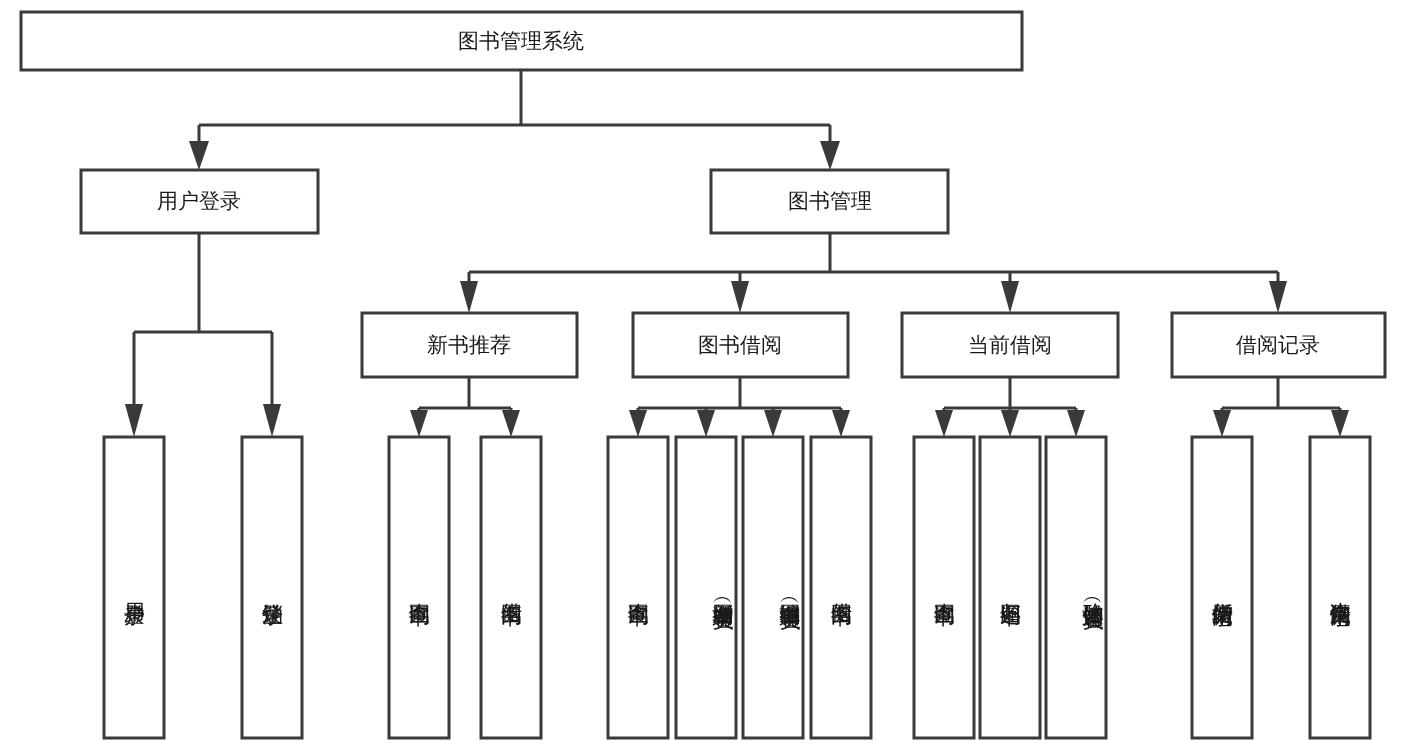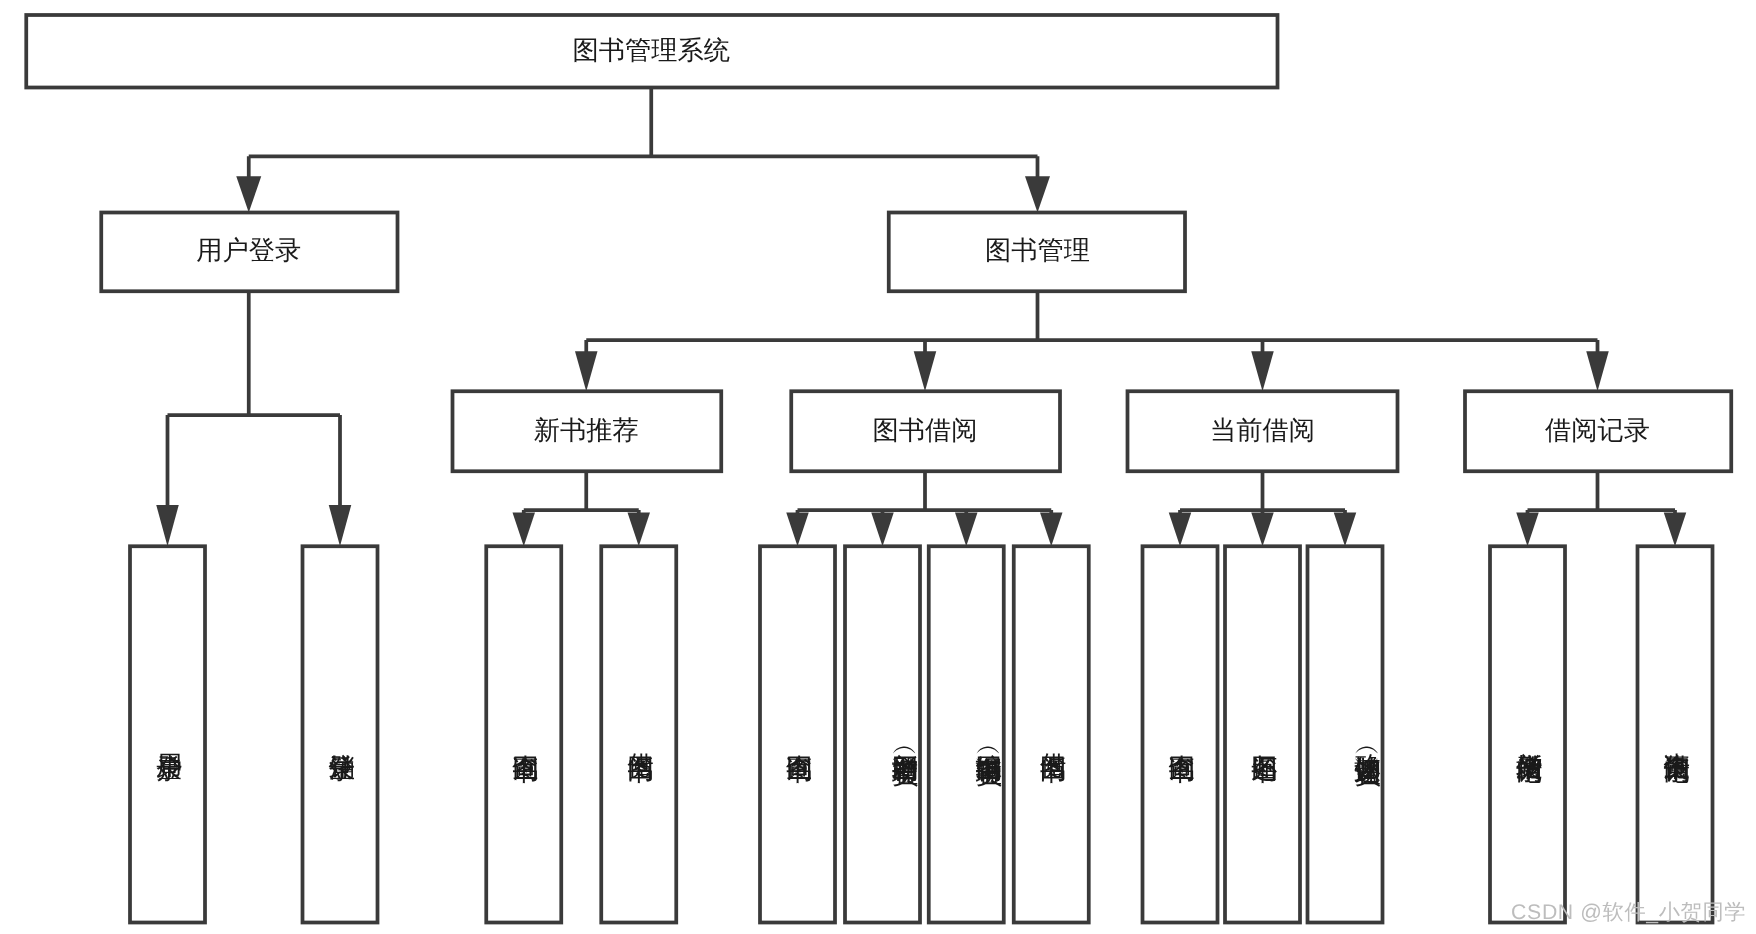--- a/index.html
+++ b/index.html
@@ -224,15 +224,14 @@
   <div class="node-label-v" style="left:914px; top:437px; width:60px; height:301px; display:flex; align-items:center; justify-content:center;">查询图书</div>
 
   <div class="node-label-v" style="left:980px; top:437px; width:60px; height:301px; display:flex; align-items:center; justify-content:center;">归还图书</div>
 
   <div class="node-label-v" style="left:1046px; top:437px; width:60px; height:301px; display:flex; align-items:flex-start; justify-content:center; padding-top:6px; box-sizing:border-box;">确认归还（管理员）</div>
 
   <div class="node-label-v" style="left:1192px; top:437px; width:60px; height:301px; display:flex; align-items:center; justify-content:center;">新增借阅记录</div>
 
   <div class="node-label-v" style="left:1310px; top:437px; width:60px; height:301px; display:flex; align-items:center; justify-content:center;">查询借阅记录</div>
 
-  <div class="watermark">CSDN @软件_小贺同学</div>
 
 </div>
 
 </body></html>

